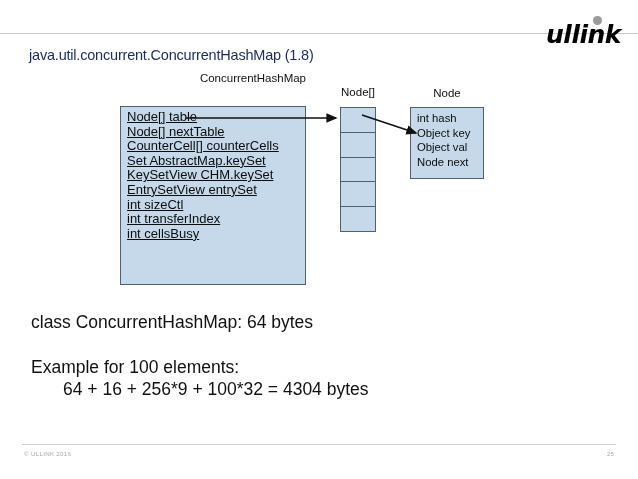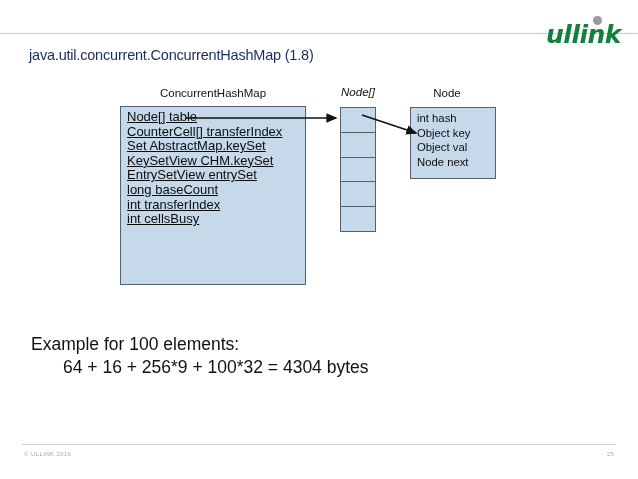--- a/index.html
+++ b/index.html
@@ -27,21 +27,21 @@
   }
   .logo {
     position: absolute;
     right: 17px;
     top: 22px;
     font-family: "DejaVu Sans", sans-serif;
     font-style: italic;
     font-weight: bold;
     font-size: 25px;
     letter-spacing: -0.5px;
-    color: #15803d;
+    color: #000000;
     line-height: 1;
   }
   .logo-dot {
     position: absolute;
     right: 36px;
     top: 16px;
     width: 9px;
     height: 9px;
     border-radius: 50%;
     background: #9a9a9a;
@@ -86,23 +86,23 @@
   .chm-fields {
     position: absolute;
     left: 6px;
     top: 3px;
     font-size: 13px;
     line-height: 14.6px;
     color: #0d0d0d;
     white-space: nowrap;
     text-decoration: underline;
   }
-  .chm-label { left: 120px; top: 87px; width: 186px; }
-
-  .arr-label { left: 337px; top: 86px; width: 42px; font-style: italic; }
+  .chm-label { left: 120px; top: 72px; width: 186px; text-align: right; }
+
+  .arr-label { left: 337px; top: 86px; width: 42px; }
   .node-array {
     position: absolute;
     left: 340px;
     top: 107px;
     width: 36px;
     height: 125px;
     border: 1.6px solid #52616b;
     box-sizing: border-box;
     display: flex;
     flex-direction: column;
@@ -113,21 +113,21 @@
     border-bottom: 1.6px solid #52616b;
     box-sizing: border-box;
   }
   .node-cell:last-child { border-bottom: none; }
 
   .node-label { left: 410px; top: 87px; width: 74px; }
   .node-box {
     position: absolute;
     left: 410px;
     top: 107px;
-    width: 86px;
+    width: 74px;
     height: 72px;
     background: #c5d9ea;
     border: 1.6px solid #52616b;
     box-sizing: border-box;
   }
   .node-fields {
     position: absolute;
     left: 6px;
     top: 3px;
     font-size: 11.3px;
@@ -193,25 +193,26 @@
 <div class="logo-dot"></div>
 <div class="logo">ullink</div>
 <div class="slide-title">java.util.concurrent.ConcurrentHashMap (1.8)</div>
 
 <div class="diagram">
 
   <div class="box-label chm-label">ConcurrentHashMap</div>
   <div class="chm-box">
     <div class="chm-fields">
       <div>Node[] table</div>
-      <div>CounterCell[] transferIndex</div>
+      <div>Node[] nextTable</div>
+      <div>CounterCell[] counterCells</div>
       <div>Set AbstractMap.keySet</div>
       <div>KeySetView CHM.keySet</div>
       <div>EntrySetView entrySet</div>
-      <div>long baseCount</div>
+      <div>int sizeCtl</div>
       <div>int transferIndex</div>
       <div>int cellsBusy</div>
     </div>
   </div>
 
   <div class="box-label arr-label">Node[]</div>
   <div class="node-array">
     <div class="node-cell"></div>
     <div class="node-cell"></div>
     <div class="node-cell"></div>
@@ -234,20 +235,21 @@
       <marker id="arrowhead" markerWidth="7" markerHeight="7" refX="6" refY="3" orient="auto">
         <path d="M0,0 L7,3 L0,6 z" fill="#111"></path>
       </marker>
     </defs>
     <line x1="186" y1="118" x2="336" y2="118" stroke="#111" stroke-width="1.6" marker-end="url(#arrowhead)"></line>
     <line x1="362" y1="115" x2="416" y2="133" stroke="#111" stroke-width="1.6" marker-end="url(#arrowhead)"></line>
   </svg>
 </div>
 
 <div class="body-text">
+  <div class="body-line">class ConcurrentHashMap: 64 bytes</div>
   <div class="body-gap"></div>
   <div class="body-line">Example for 100 elements:</div>
   <div class="body-line body-indent">64 + 16 + 256*9 + 100*32 = 4304 bytes</div>
 </div>
 
 <div class="footer-rule"></div>
 <div class="footer-copy">© ULLINK 2016</div>
 <div class="footer-page">25</div>
 
 </body></html>

